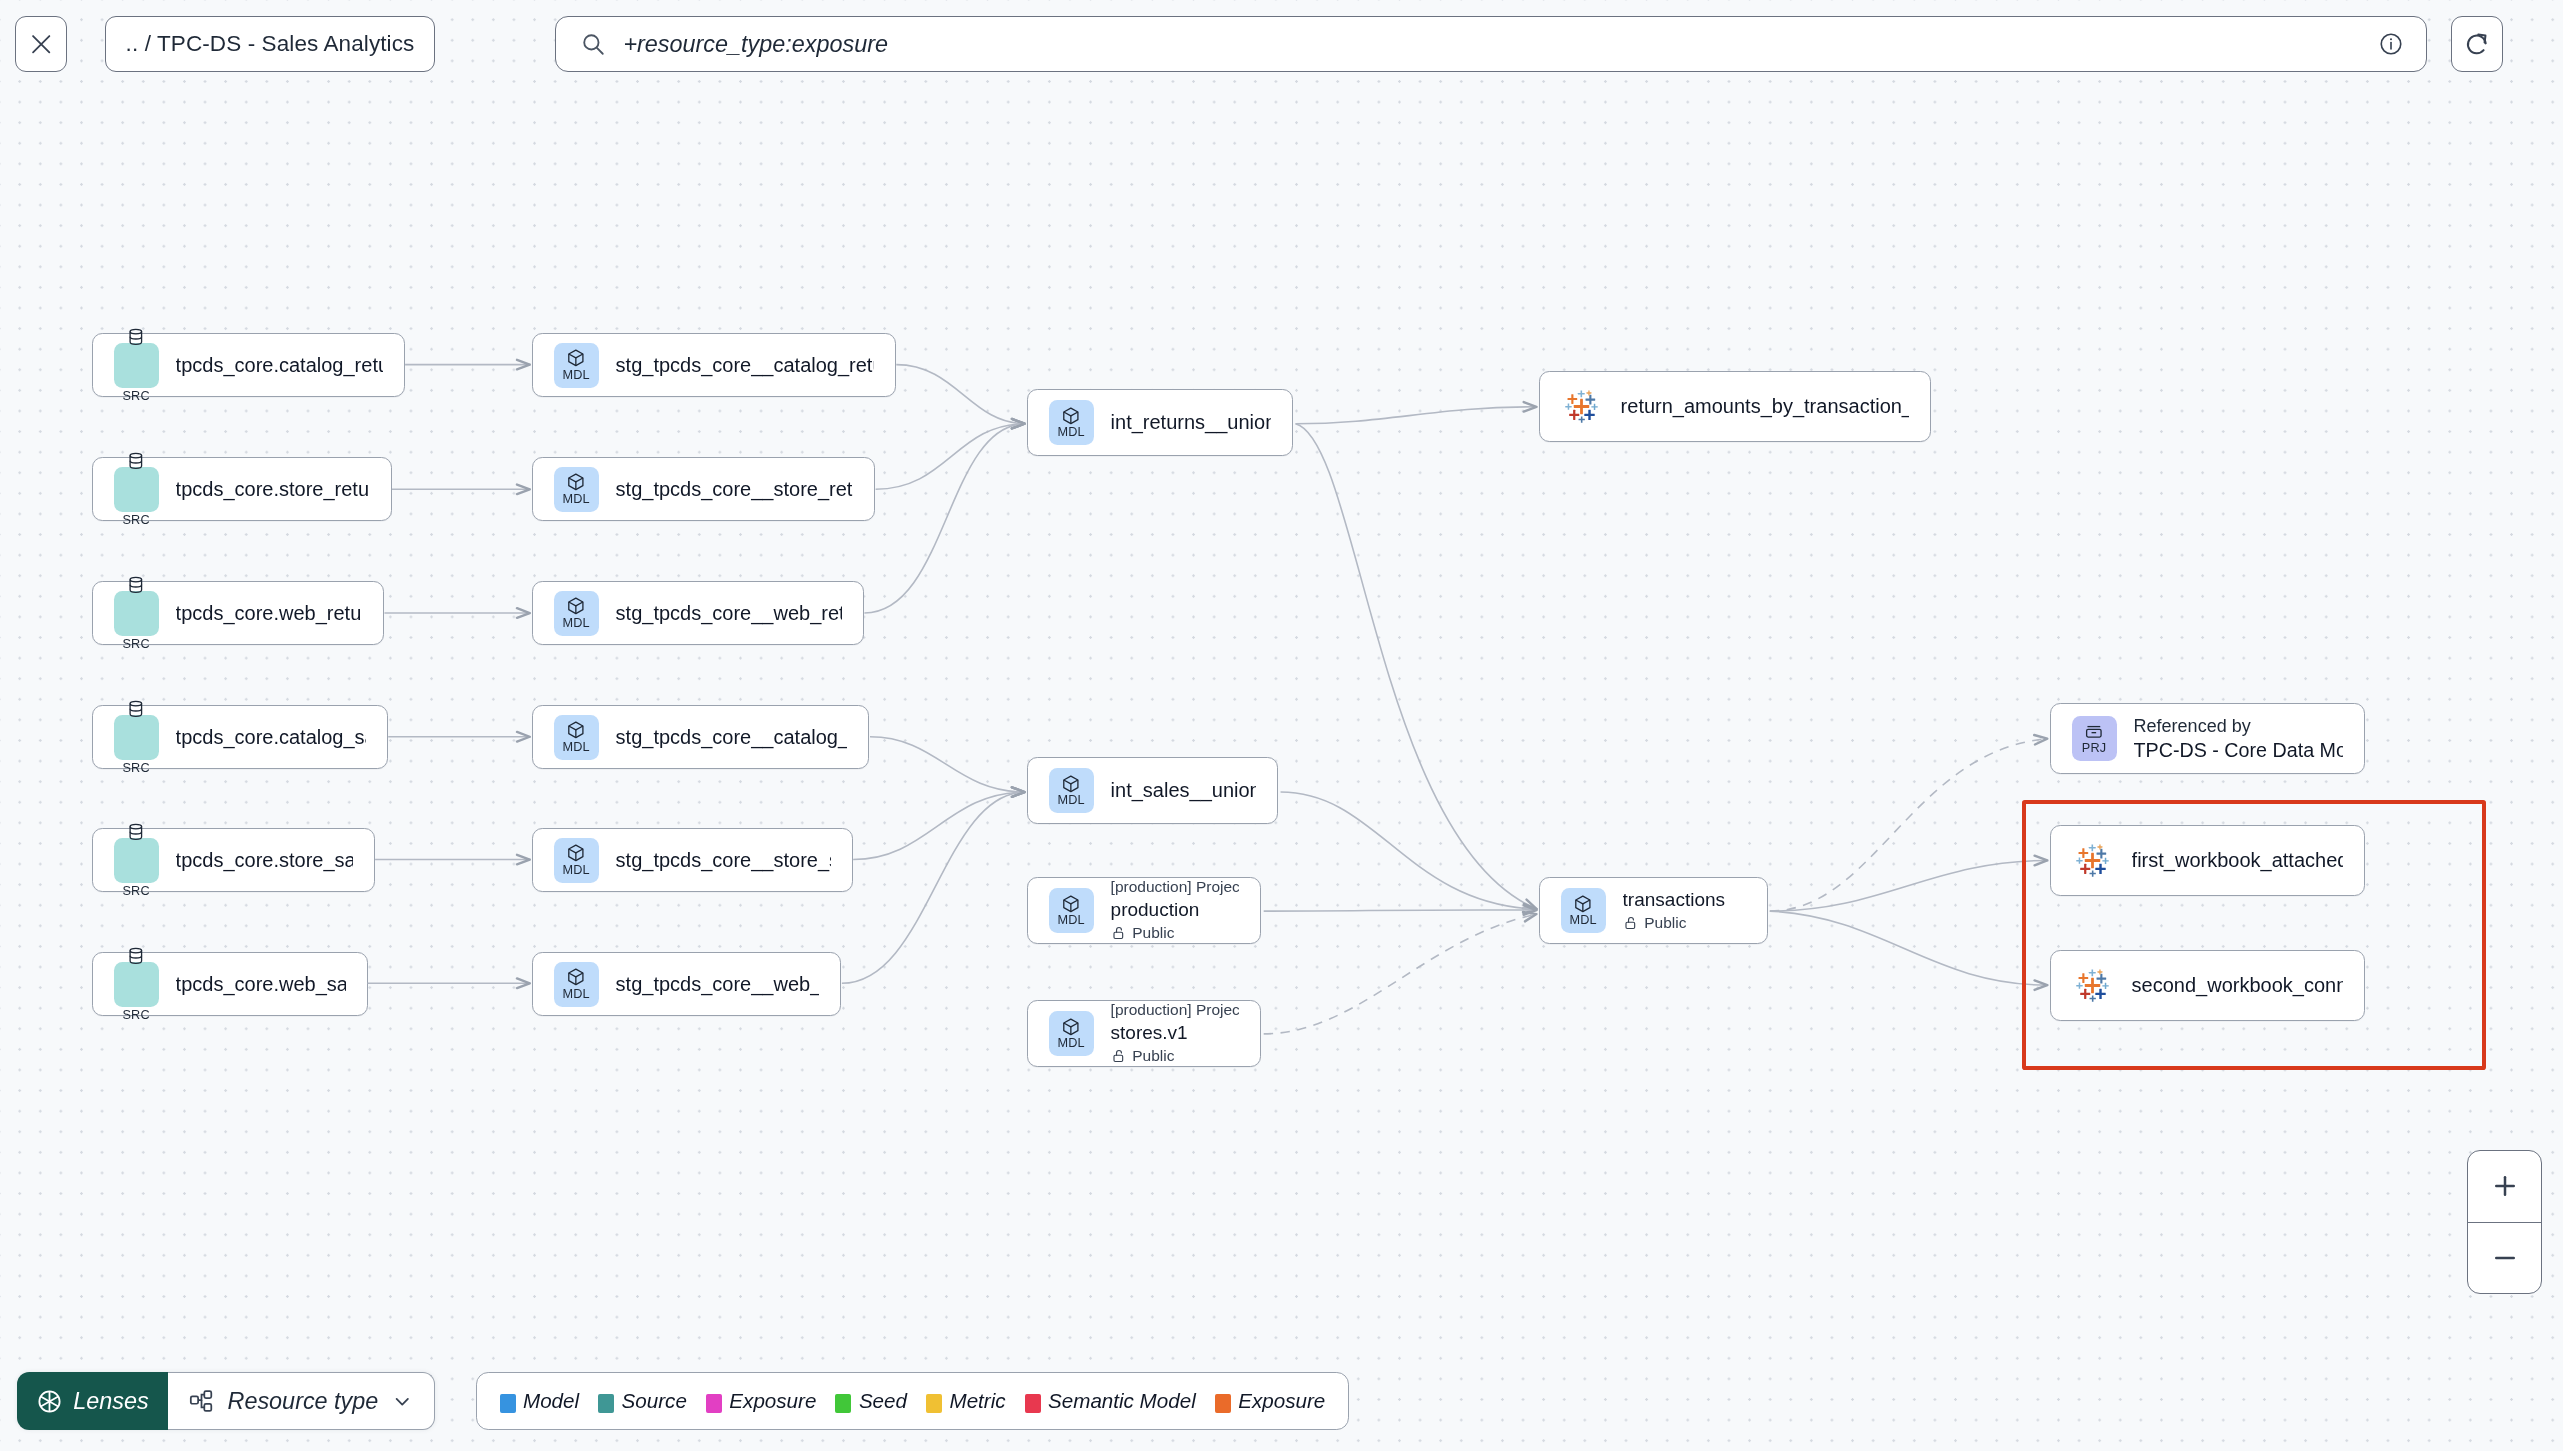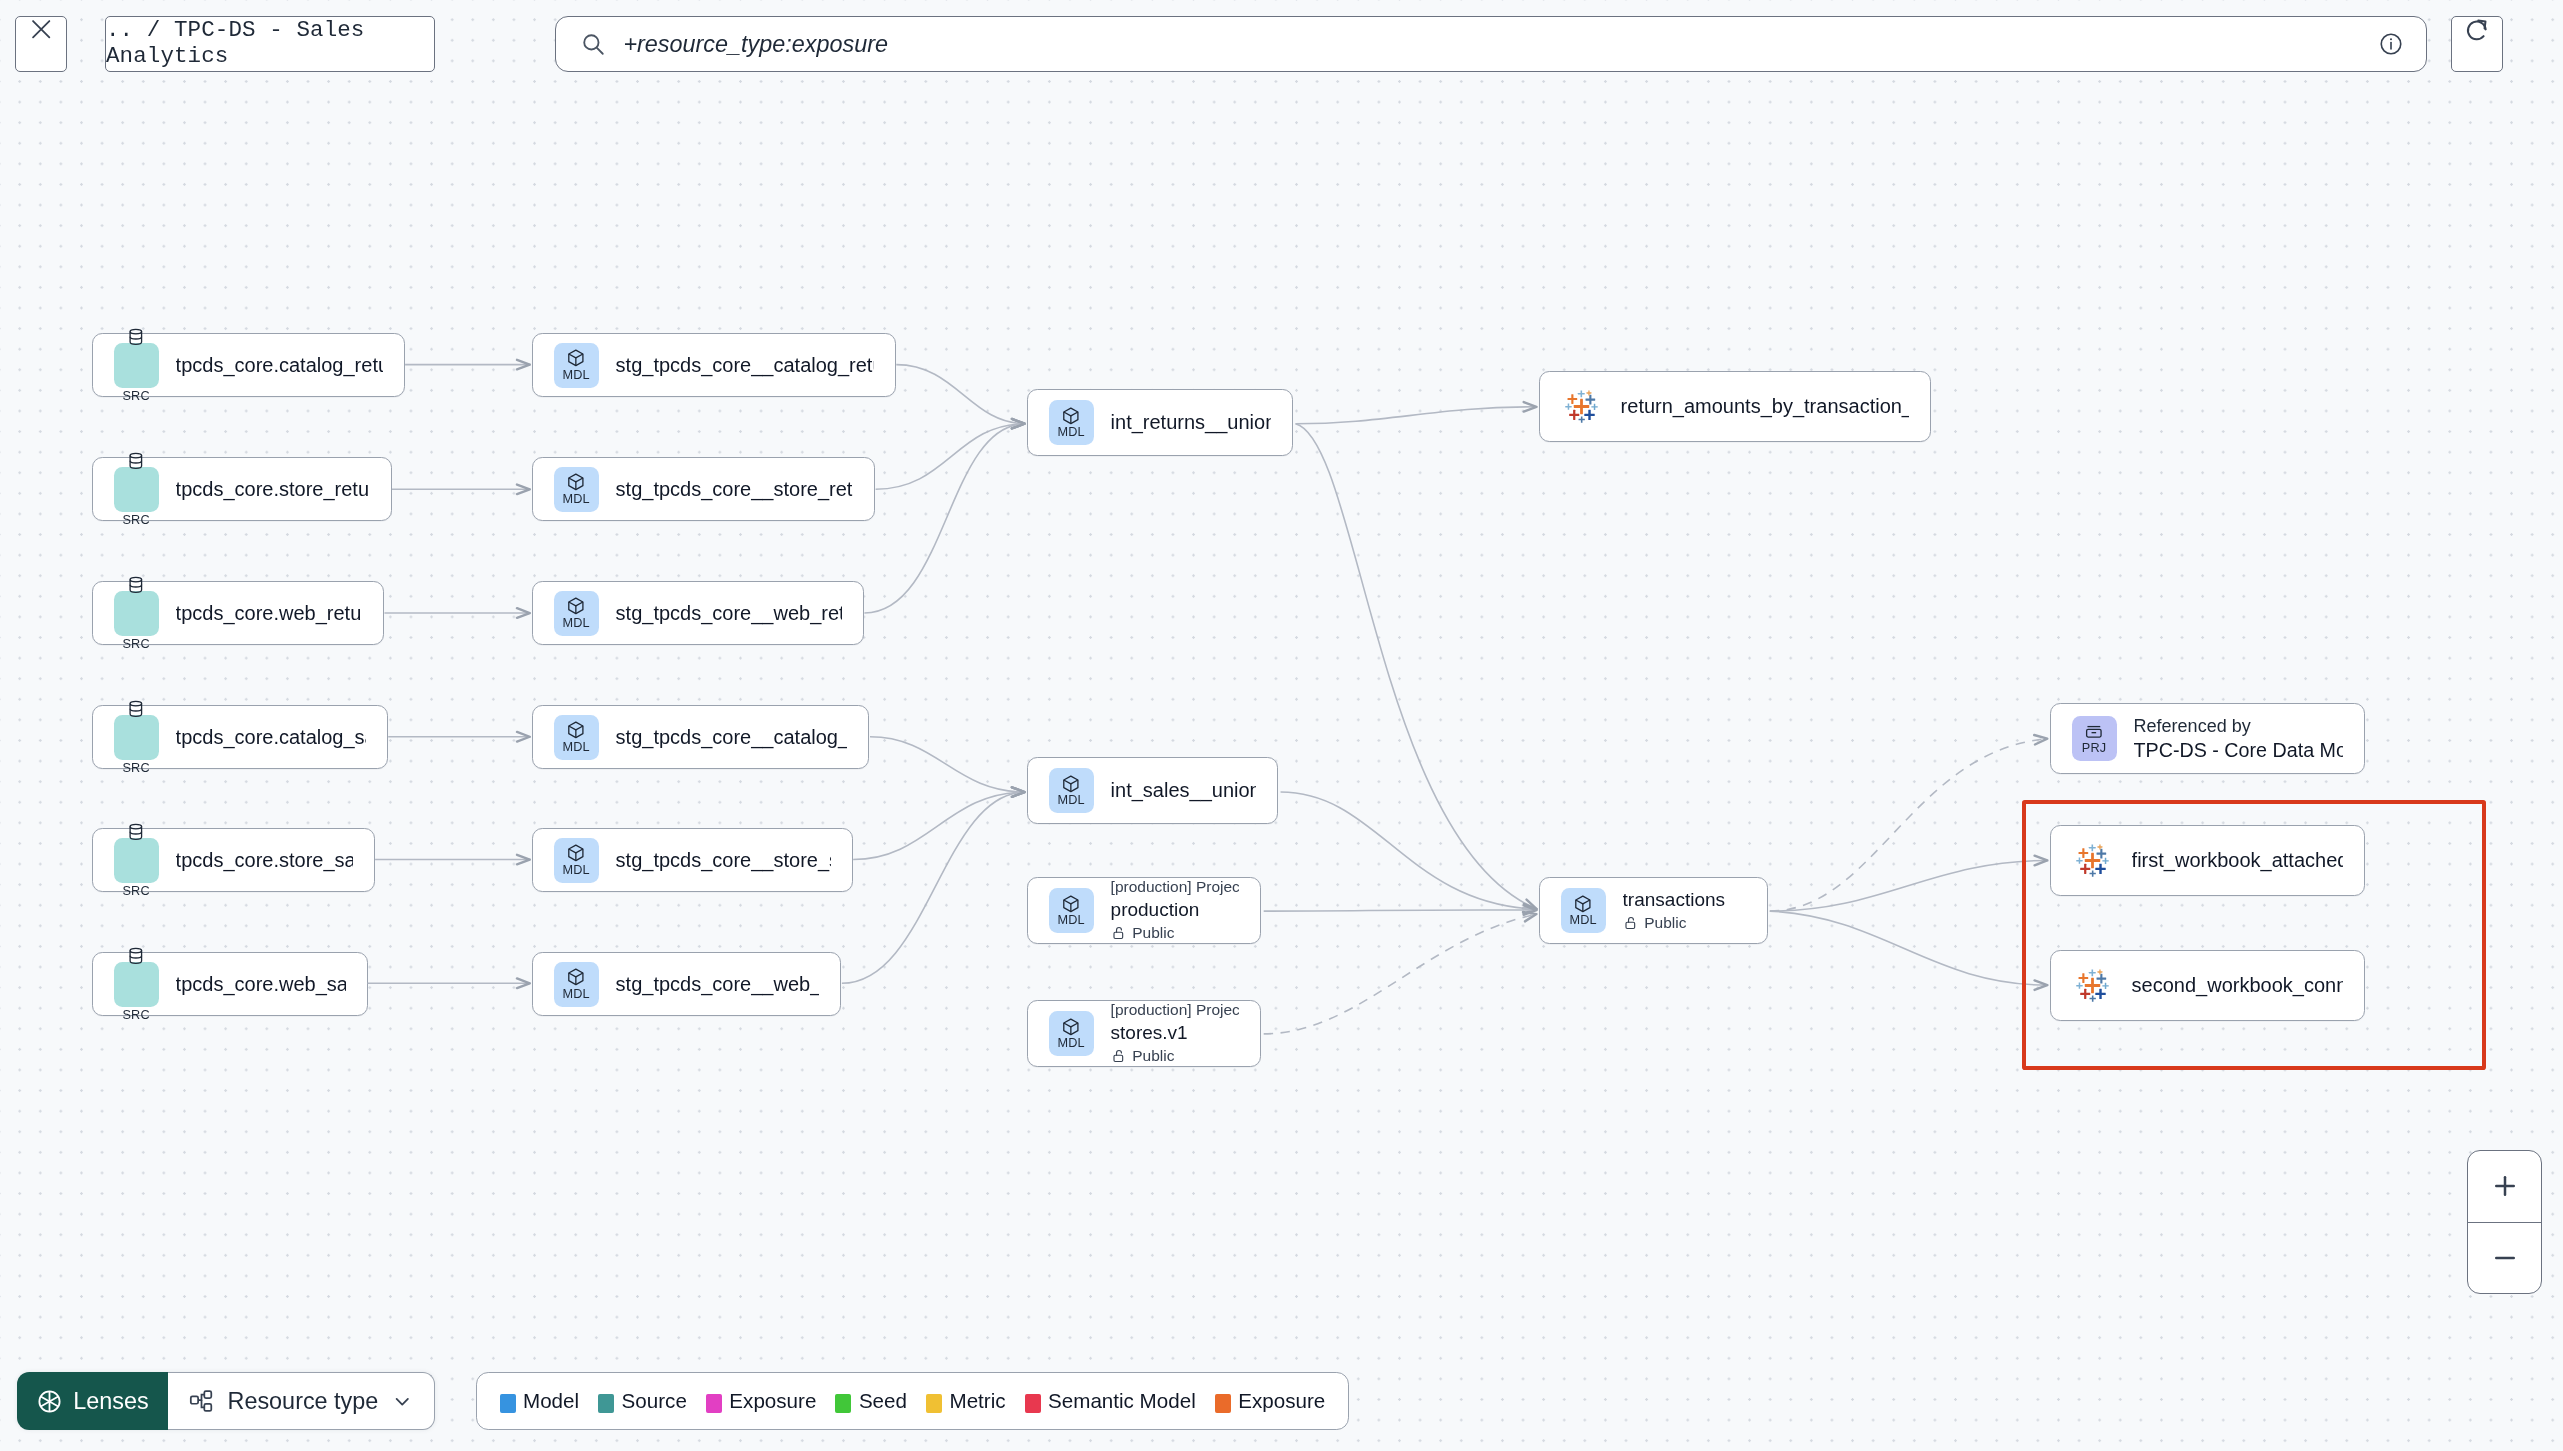--- a/index.html
+++ b/index.html
@@ -20,22 +20,22 @@
 
   
   #topbar {
     position: absolute; left: 0; top: 0; width: 2563px; height: 107px;
     z-index: 40;
   }
   .tb-btn {
     position: absolute;
     background: #ffffff;
     border: 1.5px solid #6b7280;
-    border-radius: 5px;
-    display: flex; justify-content: center; font-family: Liberation Mono, monospace;
+    border-radius: 11px;
+    display: flex; align-items: center; justify-content: center;
   }
   #close-btn { left: 15px; top: 16px; width: 52px; height: 56px; }
   #breadcrumb-btn {
     left: 105px; top: 16px; width: 330px; height: 56px;
     font-size: 22.5px; color: #1f2937; letter-spacing: 0.1px;
     justify-content: center;
   }
   #search-wrap {
     position: absolute; left: 555px; top: 16px; width: 1872px; height: 56px;
     background: #ffffff; border: 1.5px solid #6b7280; border-radius: 13px;
@@ -86,21 +86,21 @@
   
   #highlight-box {
     position: absolute;
     border: 4.7px solid #d8391b;
     border-radius: 2.8px;
     z-index: 30;
     pointer-events: none;
   }
 
   
-  #bottombar { position: absolute; left: 0; bottom: 0; width: 2563px; height: 90px; z-index: 40; }
+  #bottombar { position: absolute; left: 0; bottom: 0; width: 2563px; height: 90px; z-index: 40; font-style: italic; }
   #lenses-group {
     position: absolute; left: 17px; top: 11.2px; height: 58px;
     display: flex; align-items: stretch;
     border-radius: 12.2px;
     filter: drop-shadow(0 0.9px 1.9px rgba(16,24,40,.08));
   }
   #lenses-btn {
     background: #15564c; color: #ffffff;
     display: flex; align-items: center; gap: 10.3px;
     padding: 0 19px;

